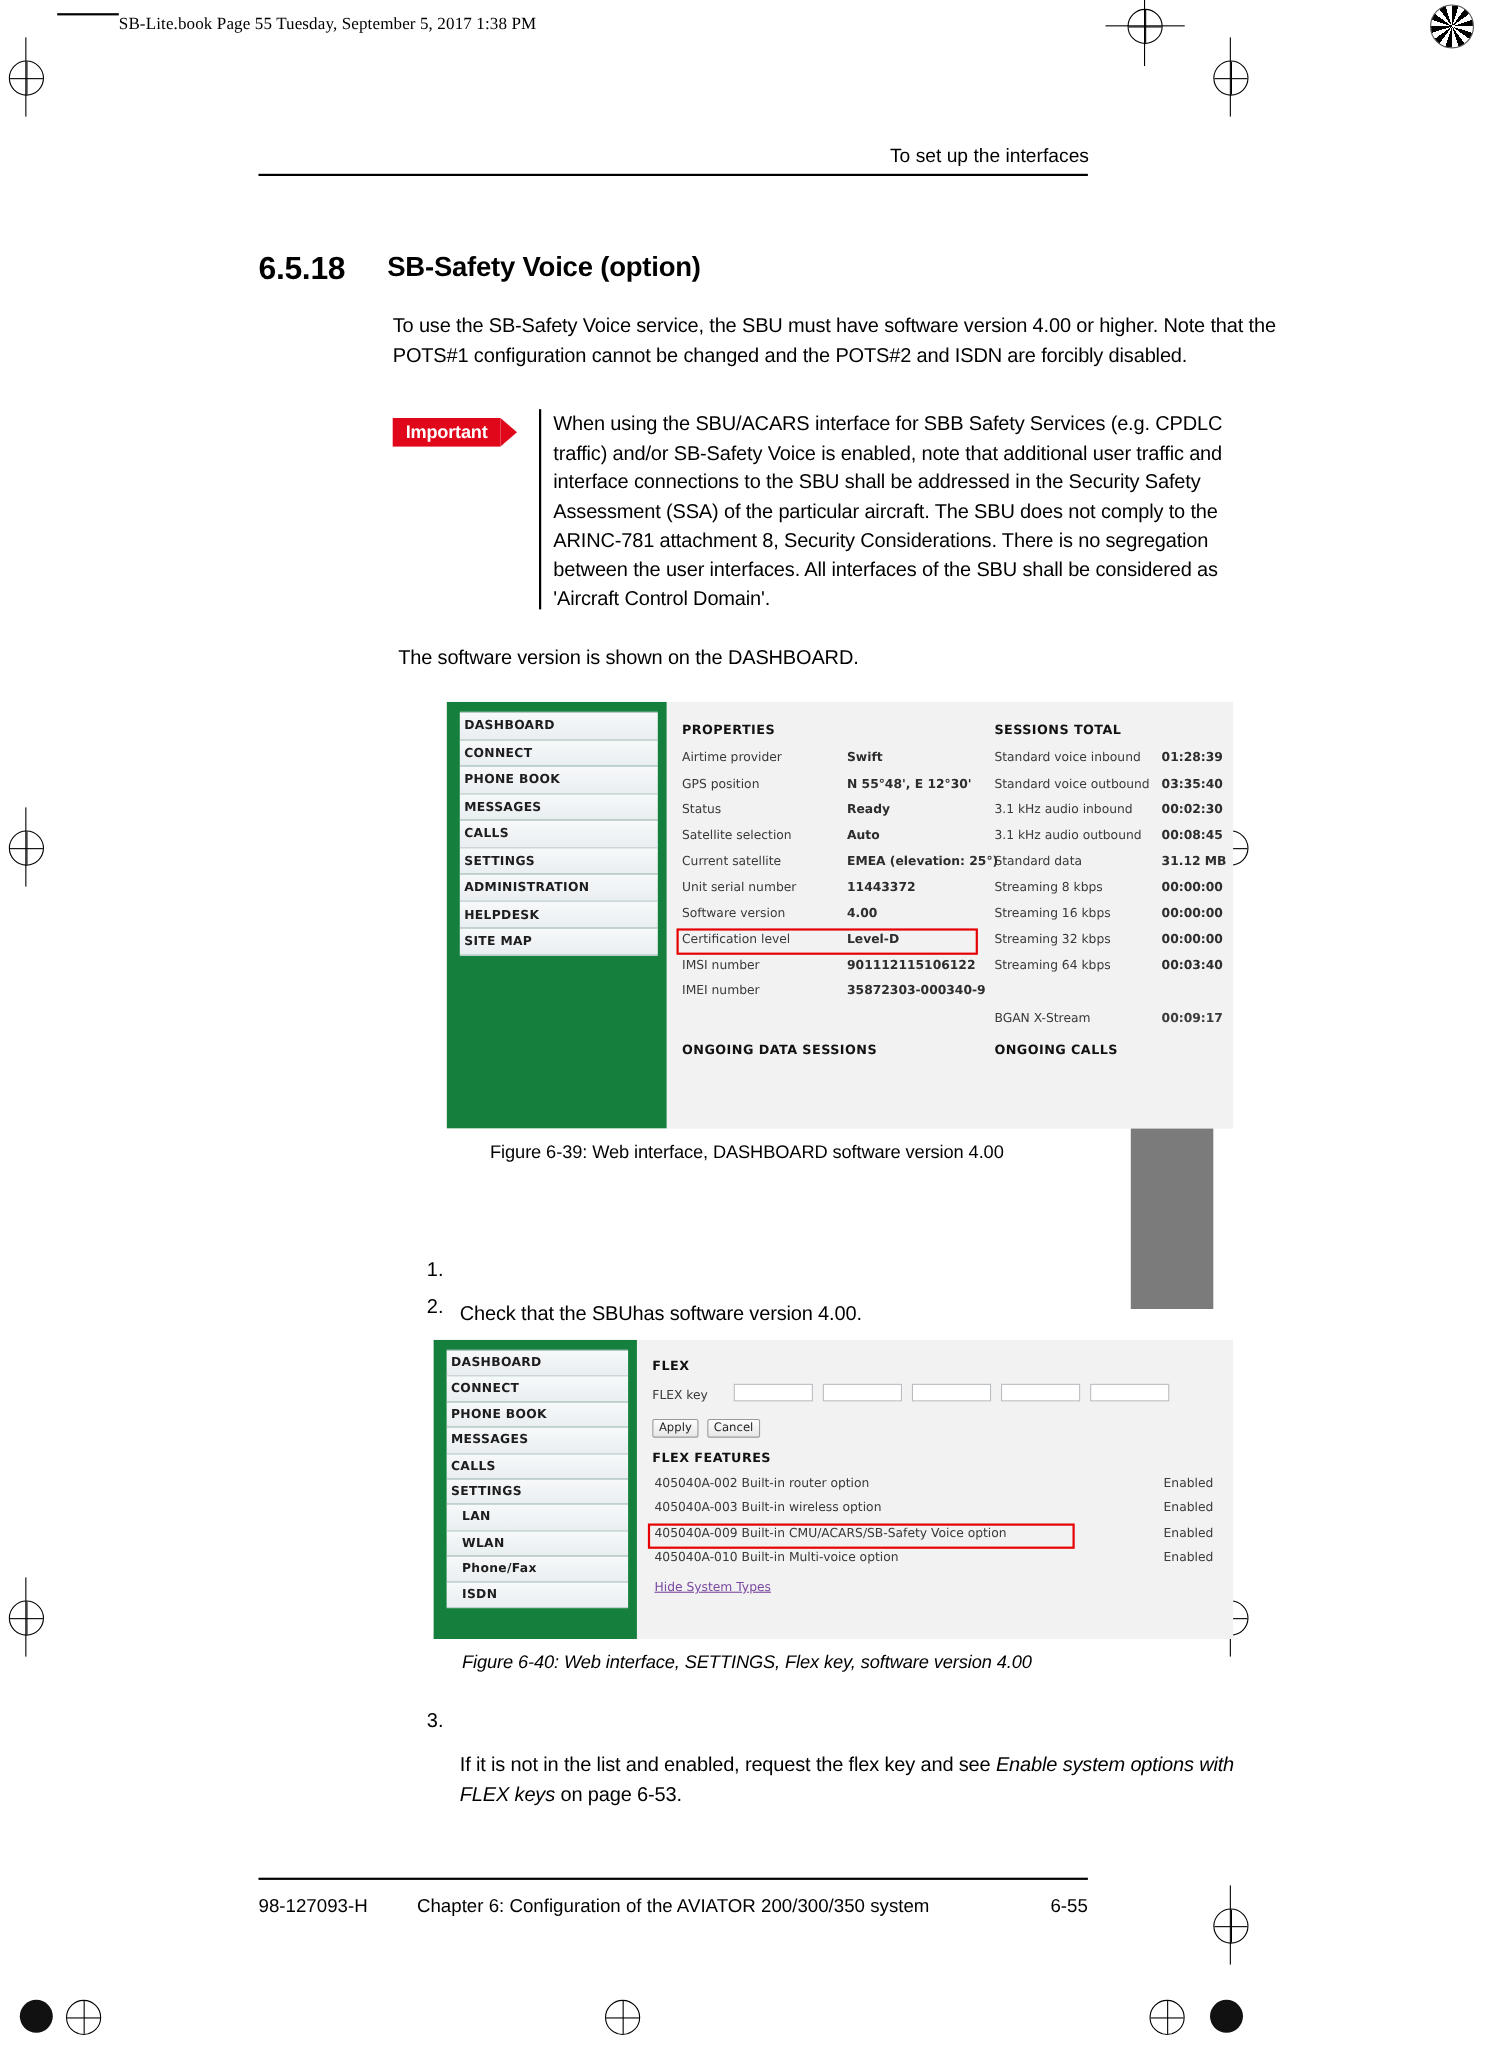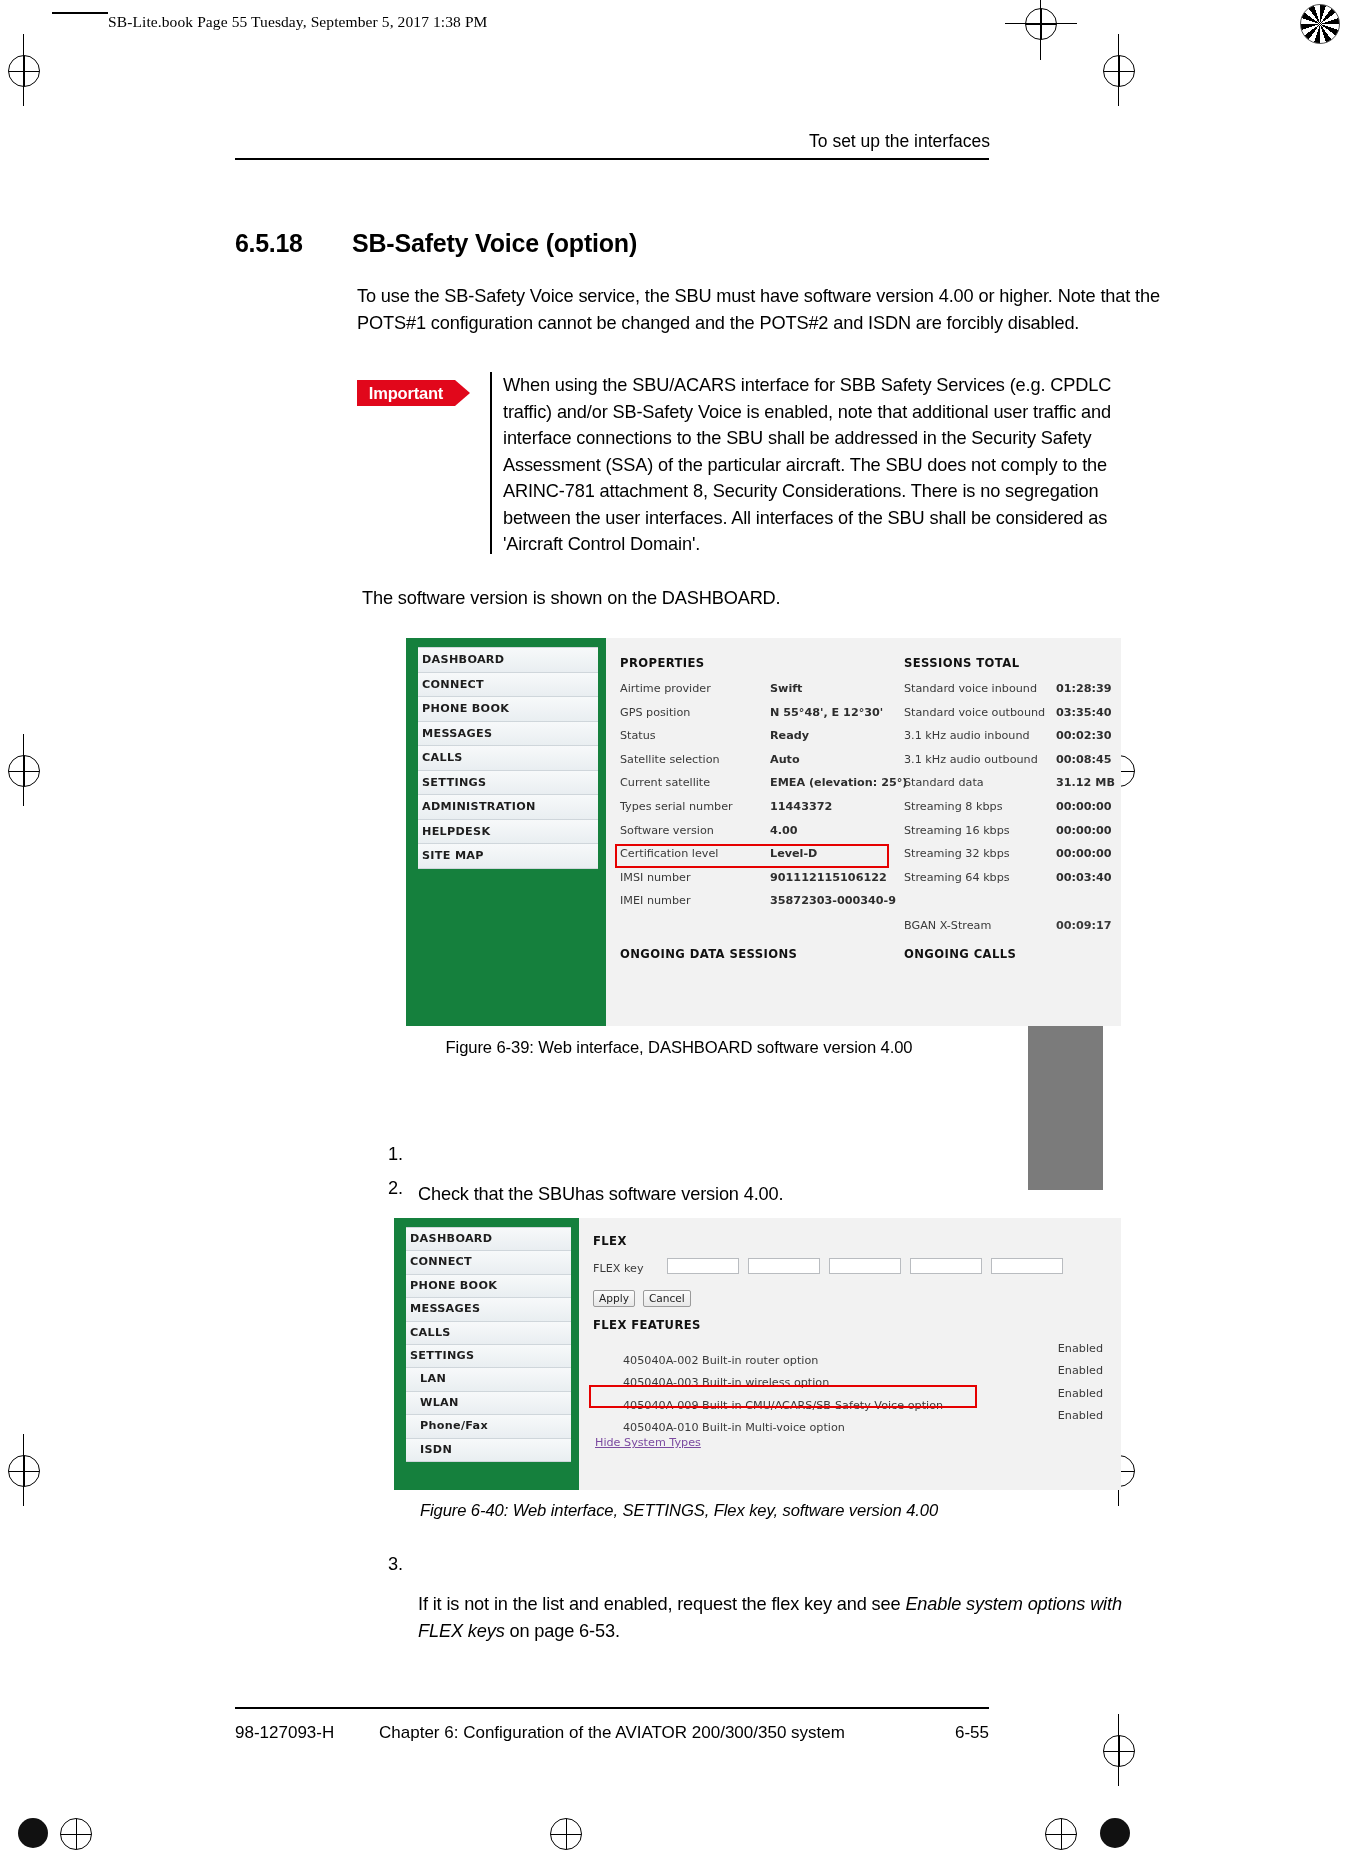--- a/index.html
+++ b/index.html
@@ -110,21 +110,21 @@
   }
   .footer-center { position: absolute; left: 0; right: 0; text-align: center; }
   .footer-left { position: relative; z-index: 2; }
   .footer-right { position: relative; z-index: 2; }
 
   
   .sec-num {
     position: absolute;
     left: 235px;
     top: 229px;
-    font-size: 25px;
+    font-size: 29px;
     font-weight: bold;
     letter-spacing: -0.3px;
   }
   .sec-title {
     position: absolute;
     left: 352px;
     top: 229px;
     font-size: 25px;
     font-weight: bold;
     letter-spacing: -0.2px;
@@ -312,21 +312,21 @@
     color: #222;
     background: linear-gradient(to bottom,#fdfdfd,#e7e7e7);
     border: 1px solid #9a9a9a;
     border-radius: 2px;
     padding: 1px 5px;
     line-height: 13px;
   }
   .feat-head { position: absolute; left: 14px; top: 100px; }
   .feat-list { position: absolute; left: 14px; top: 124px; right: 10px; }
   .feat-row { position: relative; height: 22.4px; font-size: 11.2px; color: #3a3a3a; }
-  .feat-row .fl { position: absolute; left: 2px; top: 12px; white-space: nowrap; margin-left: 28px; }
+  .feat-row .fl { position: absolute; left: 2px; top: 0; white-space: nowrap; }
   .feat-row .fr { position: absolute; right: 8px; top: 0; }
   .hide-link {
     position: absolute;
     left: 16px;
     top: 218px;
     font-size: 11.2px;
     color: #7b4aa0;
     text-decoration: underline;
   }
 </style>
@@ -425,21 +425,21 @@
             </div>
             <div class="row">
               <span class="k">Satellite selection</span>
               <span class="v">Auto</span>
             </div>
             <div class="row">
               <span class="k">Current satellite</span>
               <span class="v">EMEA (elevation: 25°)</span>
             </div>
             <div class="row">
-              <span class="k">Types serial number</span>
+              <span class="k">Unit serial number</span>
               <span class="v">11443372</span>
             </div>
             <div class="row">
               <span class="k">Software version</span>
               <span class="v">4.00</span>
             </div>
             <div class="row">
               <span class="k">Certification level</span>
               <span class="v">Level-D</span>
             </div>

